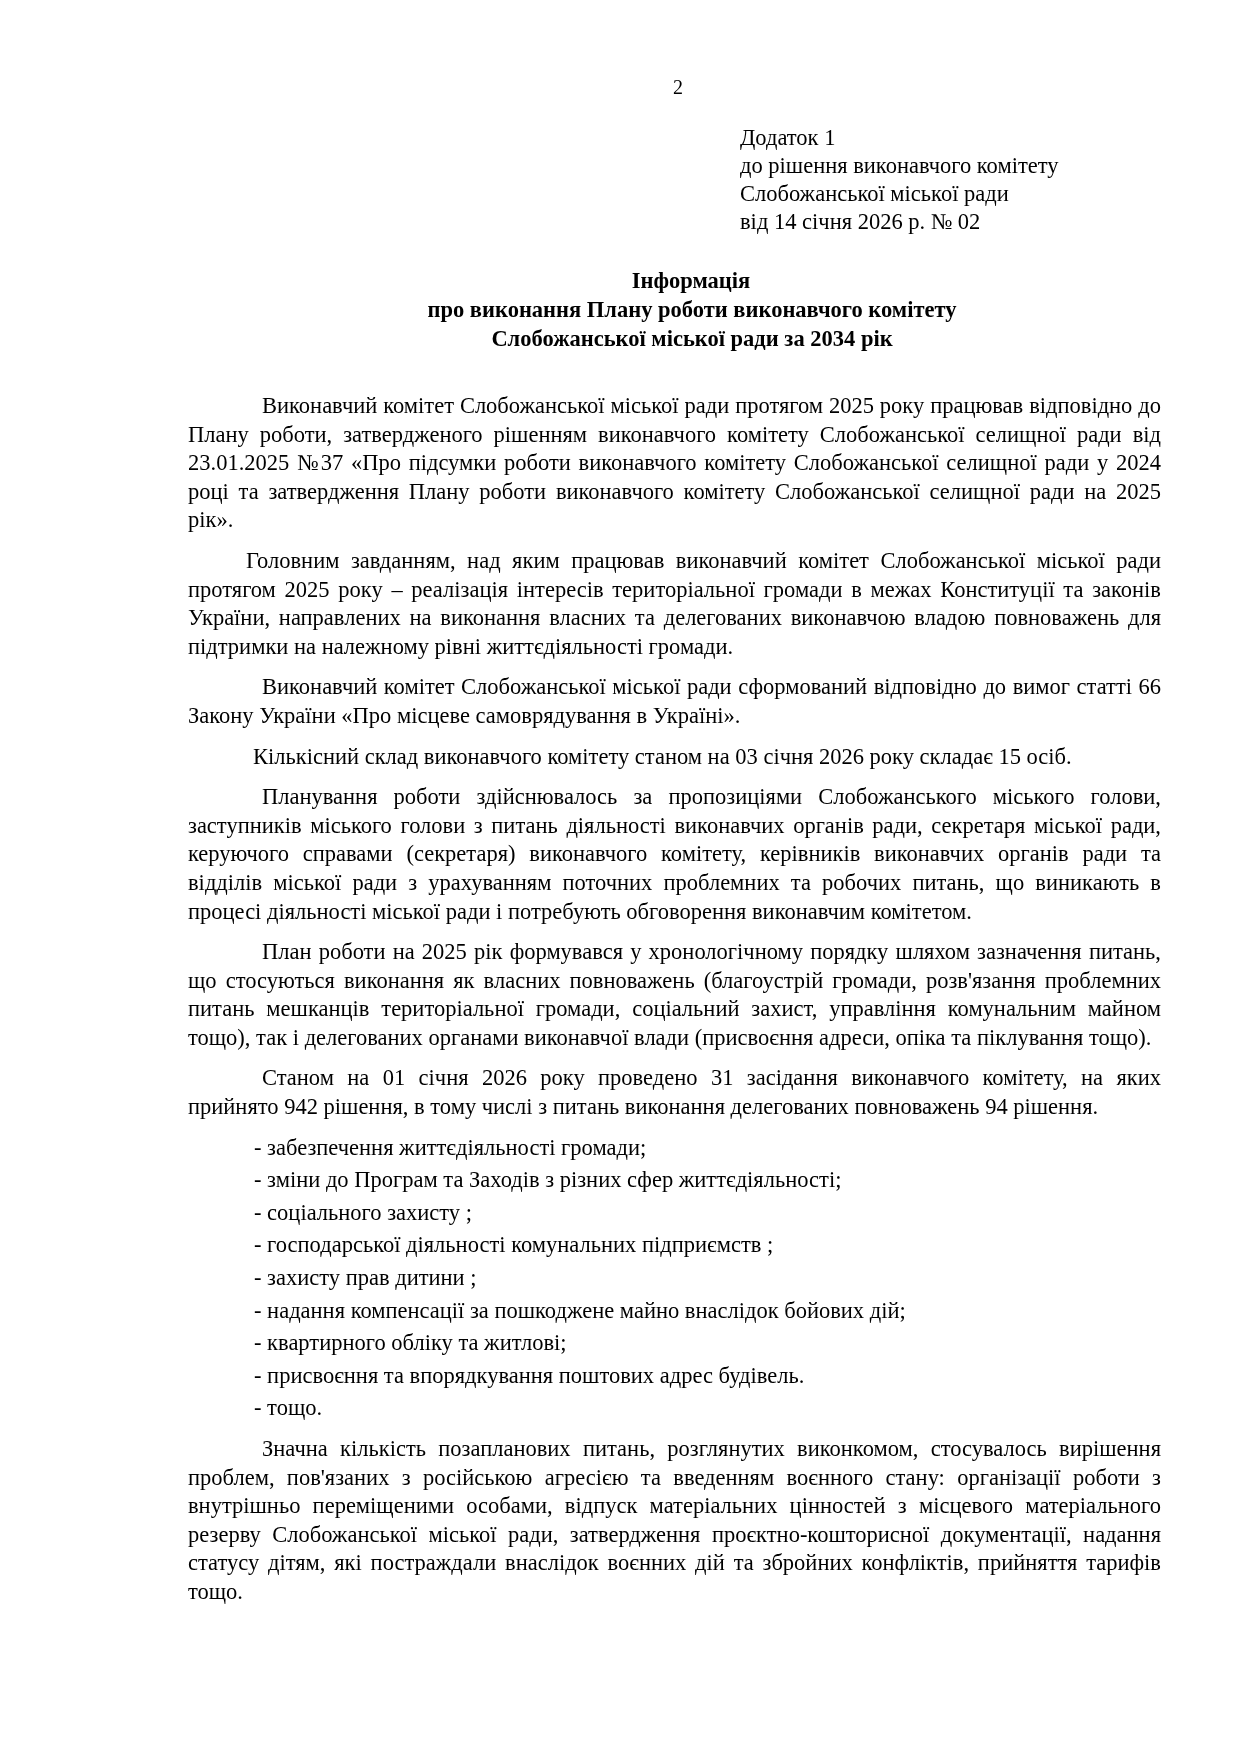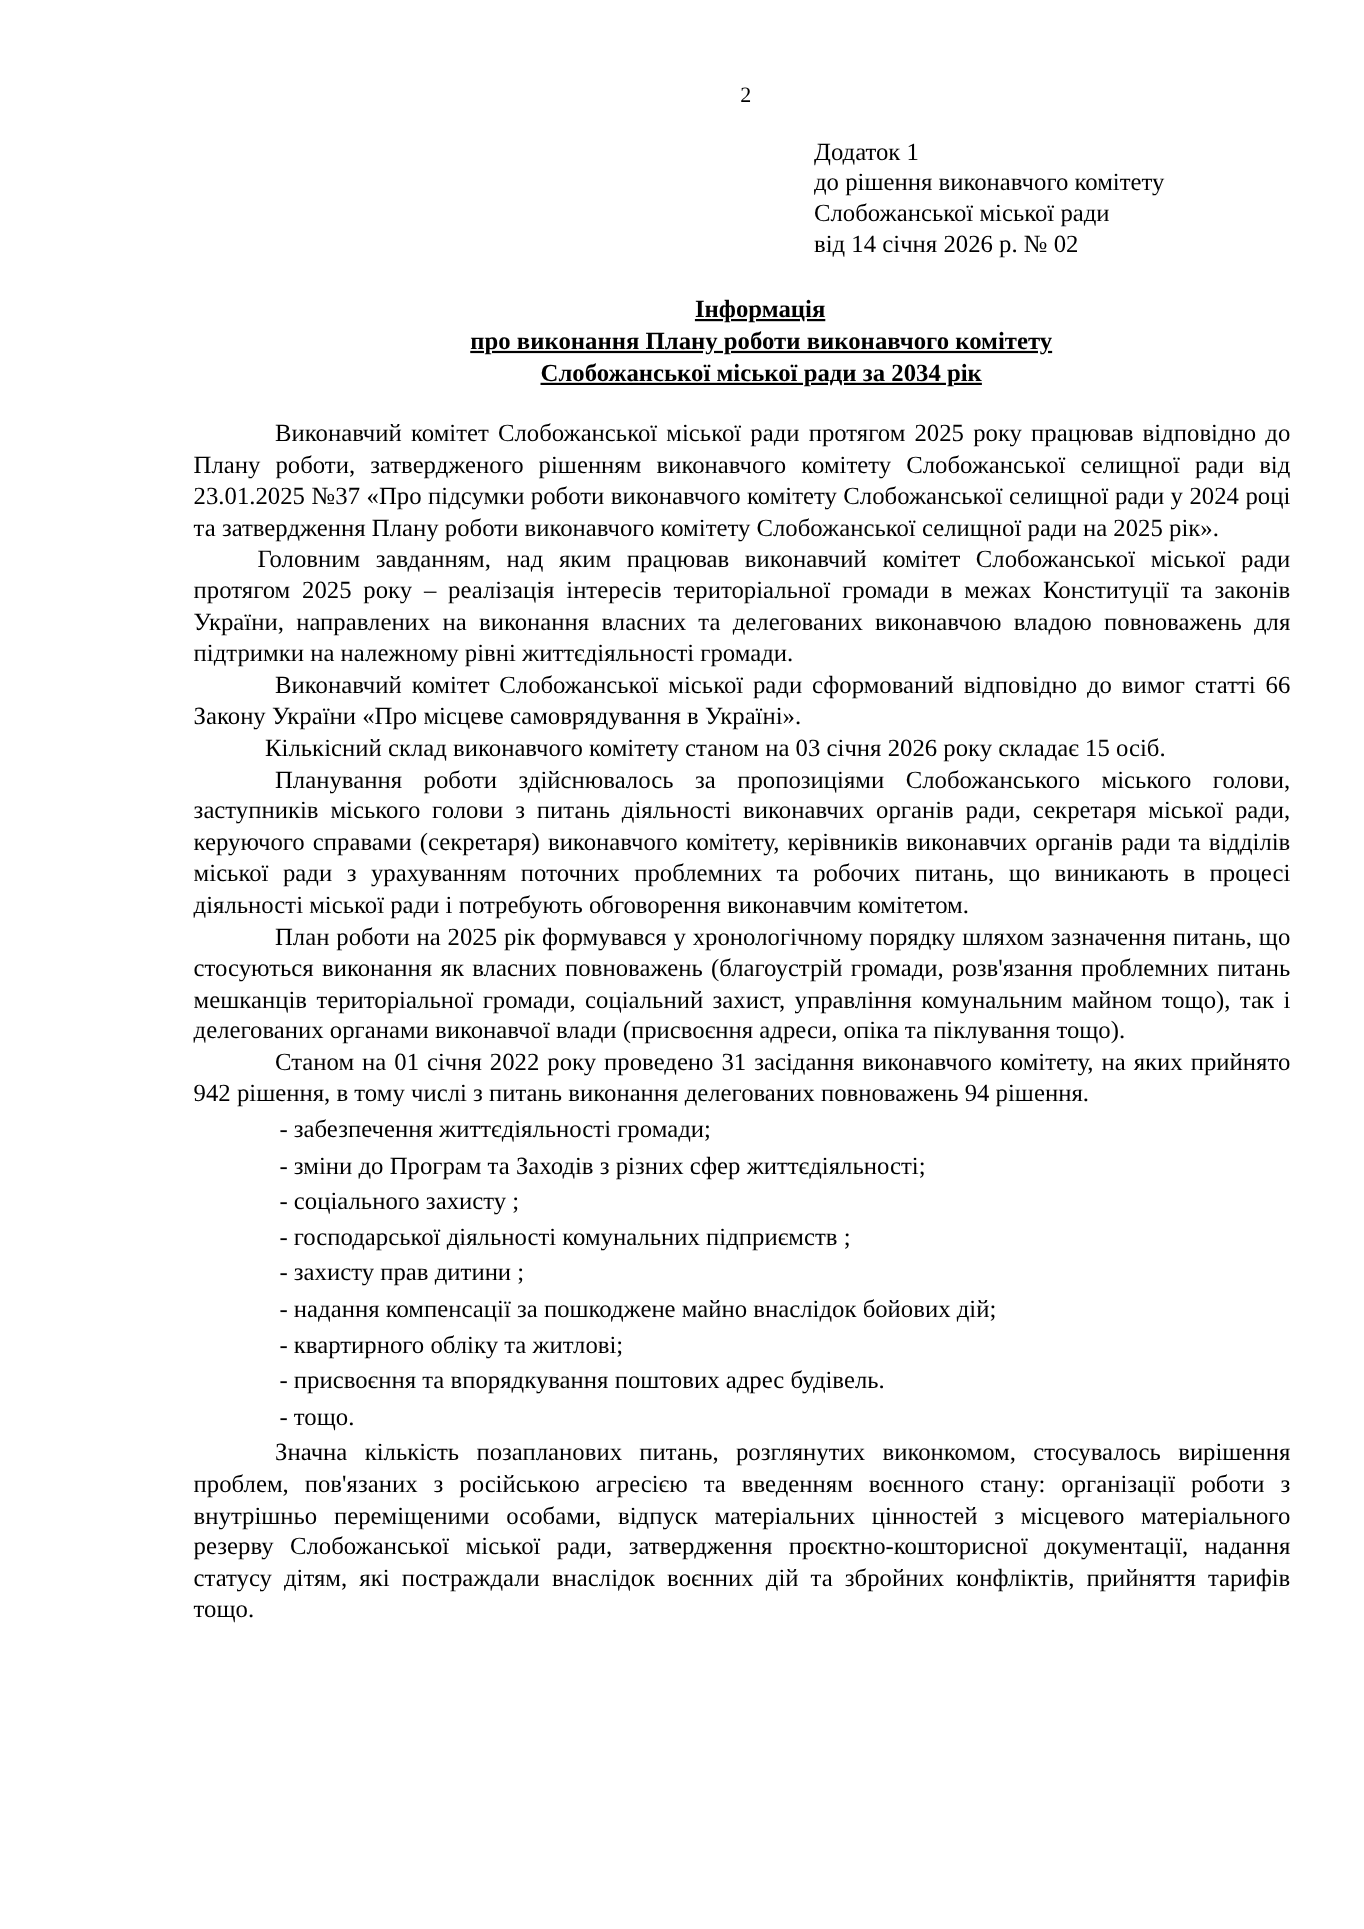--- a/index.html
+++ b/index.html
@@ -32,37 +32,36 @@
     .appendix div { white-space: nowrap; }
     .title-block {
       position: absolute;
       left: 160px;
       top: 266px;
       width: 1040px;
       text-align: center;
       font-weight: bold;
       font-size: 22.5px;
       line-height: 29px;
-      text-decoration: underline;
     }
     .title-block div { white-space: nowrap; }
     .title-block .title-main { padding-left: 22px; }
     .title-block .title-sub1 { padding-left: 24px; }
     .title-block .title-sub2 { padding-left: 24px; }
     .body-text {
       position: absolute;
       left: 176px;
       top: 380px;
       width: 997px;
       font-size: 22.5px;
       line-height: 28.6px;
       text-align: justify;
     }
     .body-text p {
-      margin: 0;
+      margin: 12px;
       text-indent: 74px;
       text-align: justify;
       text-align-last: left;
     }
     .body-text p.ind-small { text-indent: 58px; }
     .body-text p.ind-med { text-indent: 65px; }
     .body-text p.intro-list { text-indent: 74px; }
     .topic-list {
       list-style: none;
       margin: 0;
@@ -90,21 +89,21 @@
   <div class="title-sub2">Слобожанської міської ради за 2034 рік</div>
 </div>
 
 <div class="body-text">
   <p>Виконавчий комітет Слобожанської міської ради протягом 2025 року працював відповідно до Плану роботи, затвердженого рішенням виконавчого комітету Слобожанської селищної ради від 23.01.2025 №37 «Про підсумки роботи виконавчого комітету Слобожанської селищної ради у 2024 році та затвердження Плану роботи виконавчого комітету Слобожанської селищної ради на 2025 рік».</p>
   <p class="ind-small">Головним завданням, над яким працював виконавчий комітет Слобожанської міської ради протягом 2025 року –  реалізація інтересів територіальної громади в межах Конституції та законів України, направлених на виконання власних та делегованих виконавчою владою повноважень для підтримки на належному рівні життєдіяльності громади.</p>
   <p>Виконавчий комітет Слобожанської міської  ради сформований відповідно до вимог статті 66 Закону України «Про місцеве самоврядування в Україні».</p>
   <p class="ind-med">Кількісний склад виконавчого комітету станом на 03 січня 2026 року складає 15 осіб.</p>
   <p>Планування роботи здійснювалось за пропозиціями Слобожанського міського голови, заступників міського голови з питань діяльності виконавчих органів ради, секретаря міської ради, керуючого справами (секретаря) виконавчого комітету, керівників виконавчих органів ради та відділів міської ради з урахуванням поточних проблемних та робочих питань, що виникають в процесі діяльності міської ради і потребують обговорення виконавчим комітетом.</p>
   <p>План роботи на 2025 рік формувався у хронологічному порядку шляхом зазначення питань, що стосуються виконання як власних повноважень (благоустрій громади, розв'язання проблемних питань мешканців територіальної громади, соціальний захист, управління комунальним майном тощо), так і делегованих органами виконавчої влади (присвоєння адреси, опіка та піклування тощо).</p>
-  <p>Станом на 01 січня 2022 року проведено 31 засідання виконавчого комітету, на яких прийнято 942 рішення, в тому числі з питань виконання делегованих повноважень 94 рішення.</p>
+  <p>Станом на 01 січня 2026 року проведено 31 засідання виконавчого комітету, на яких прийнято 942 рішення, в тому числі з питань виконання делегованих повноважень 94 рішення.</p>
   <ul class="topic-list">
     <li>- забезпечення життєдіяльності громади;</li>
     <li>- зміни до Програм та Заходів з різних сфер життєдіяльності;</li>
     <li>- соціального захисту ;</li>
     <li>- господарської діяльності комунальних підприємств ;</li>
     <li>- захисту прав дитини ;</li>
     <li>- надання компенсації за пошкоджене майно внаслідок бойових дій;</li>
     <li>- квартирного обліку та житлові;</li>
     <li>- присвоєння та впорядкування поштових адрес будівель.</li>
     <li>- тощо.</li>

